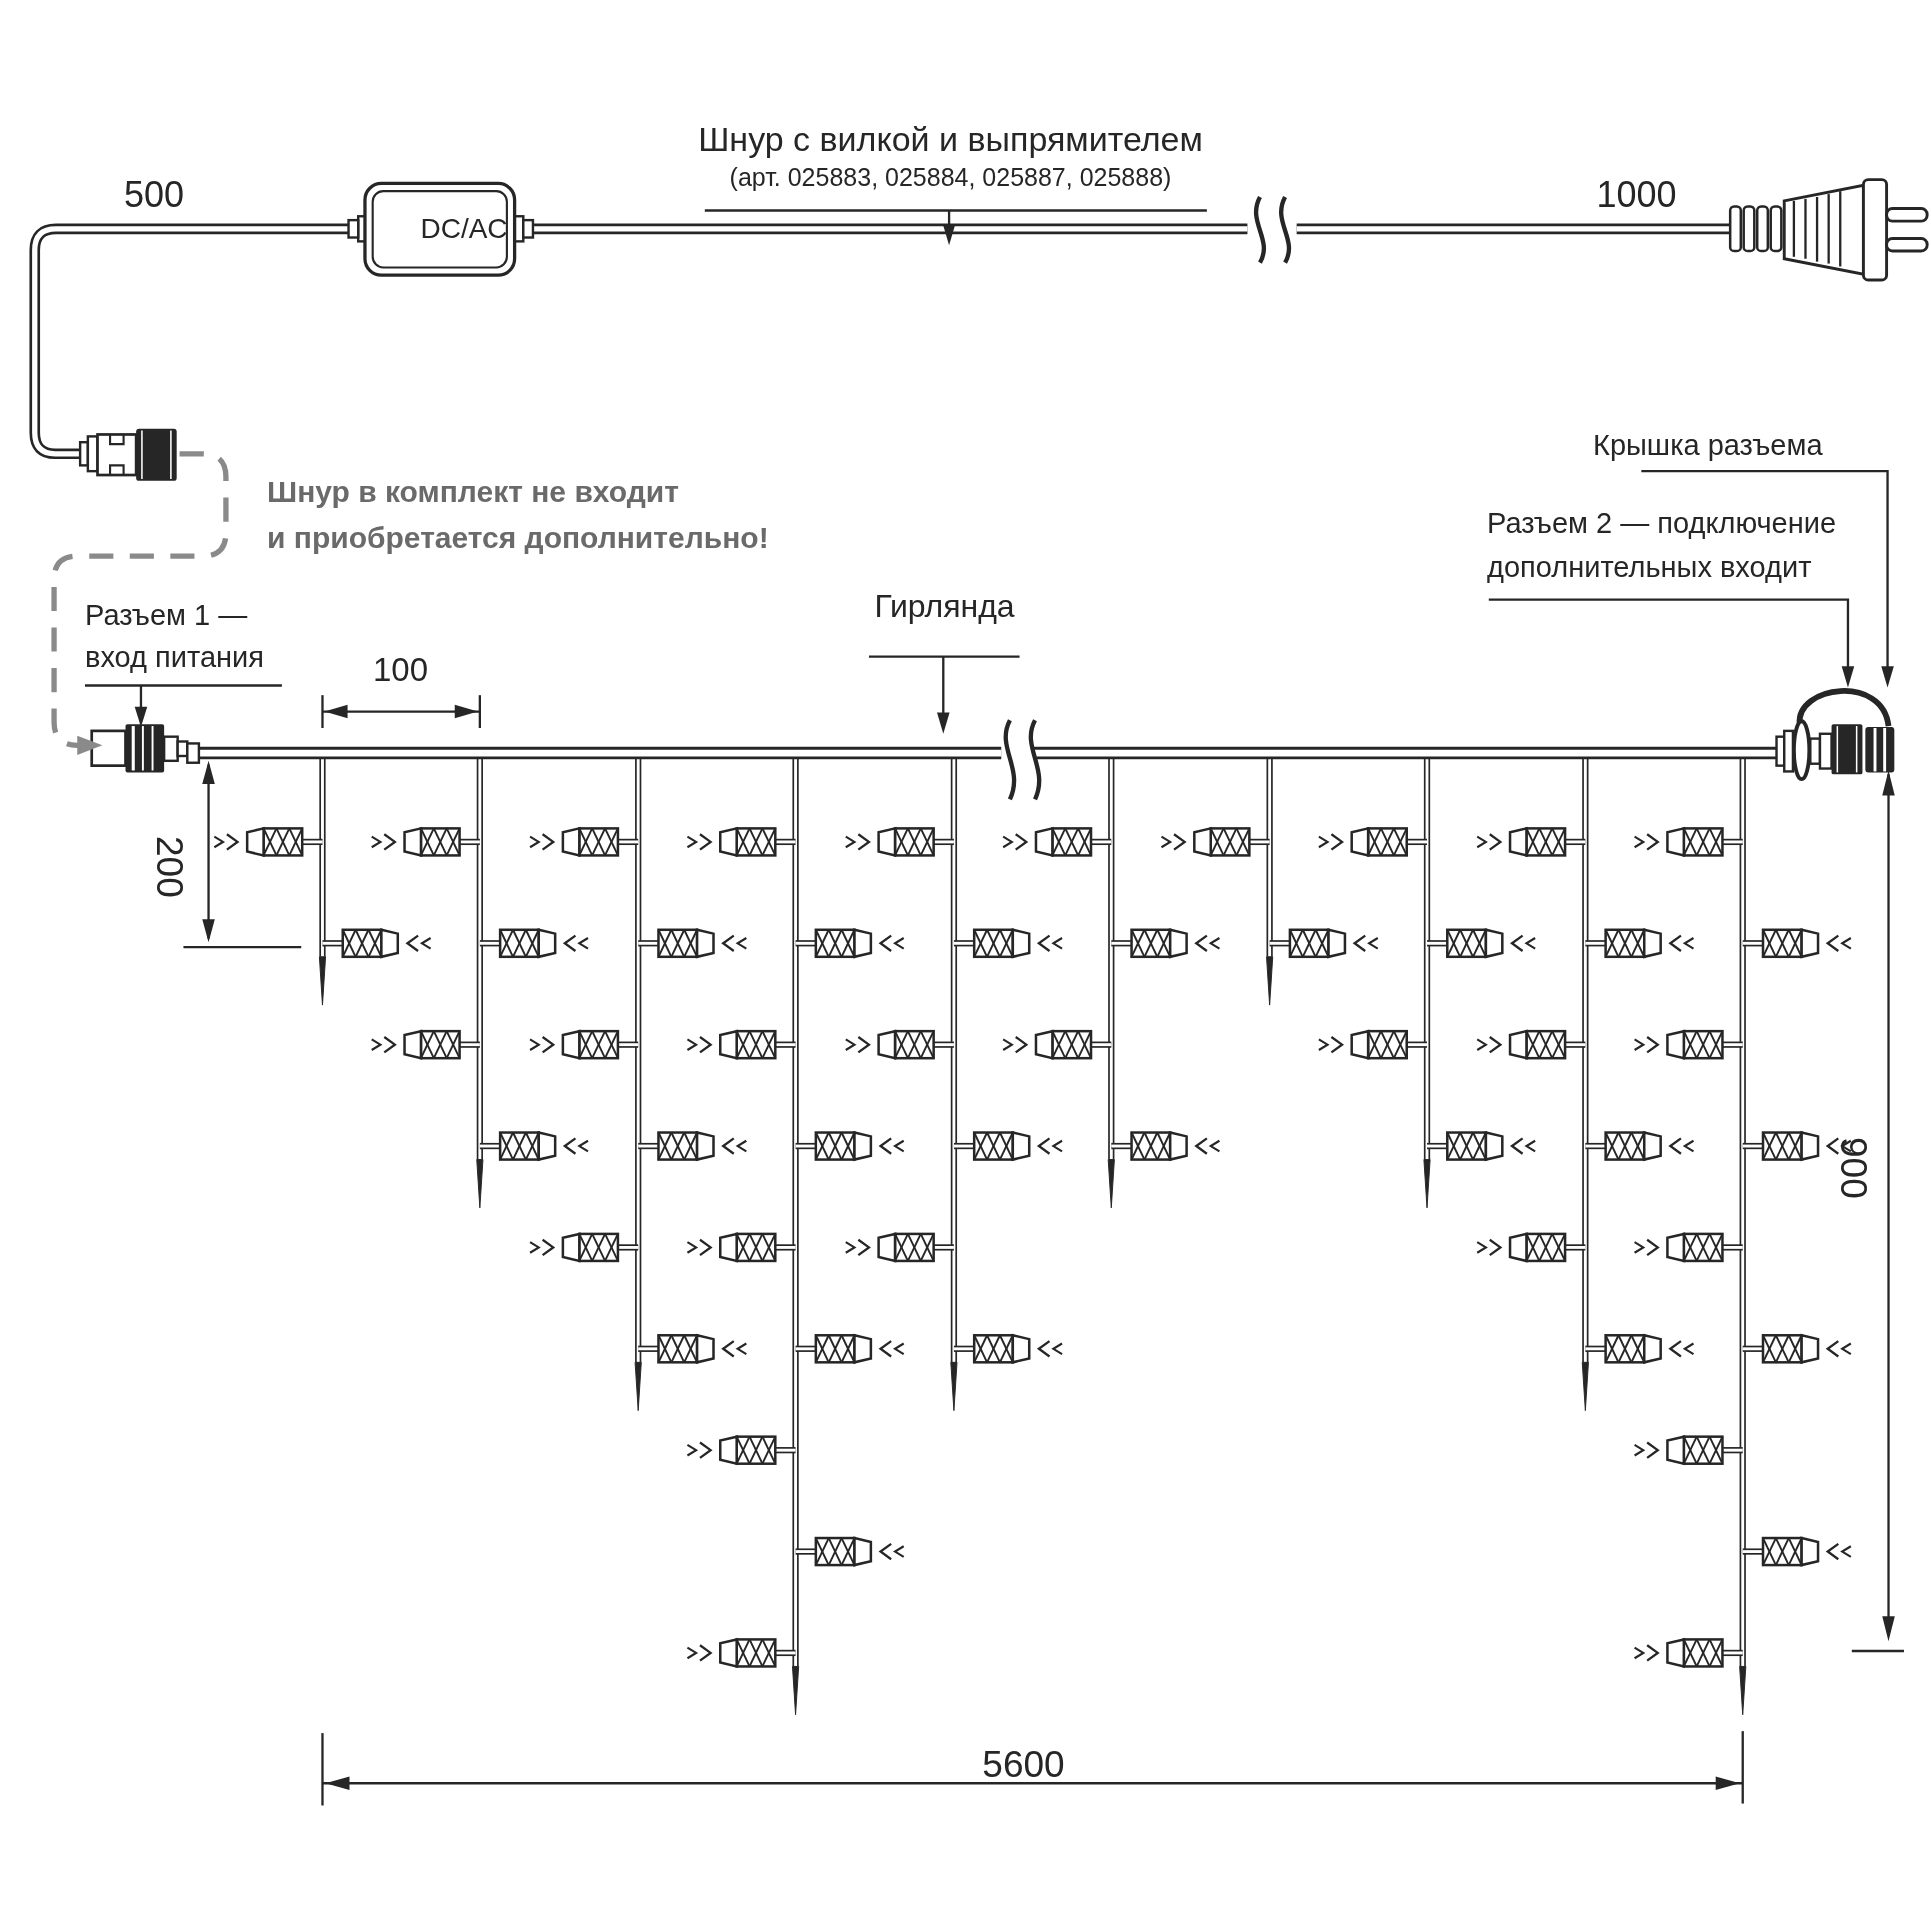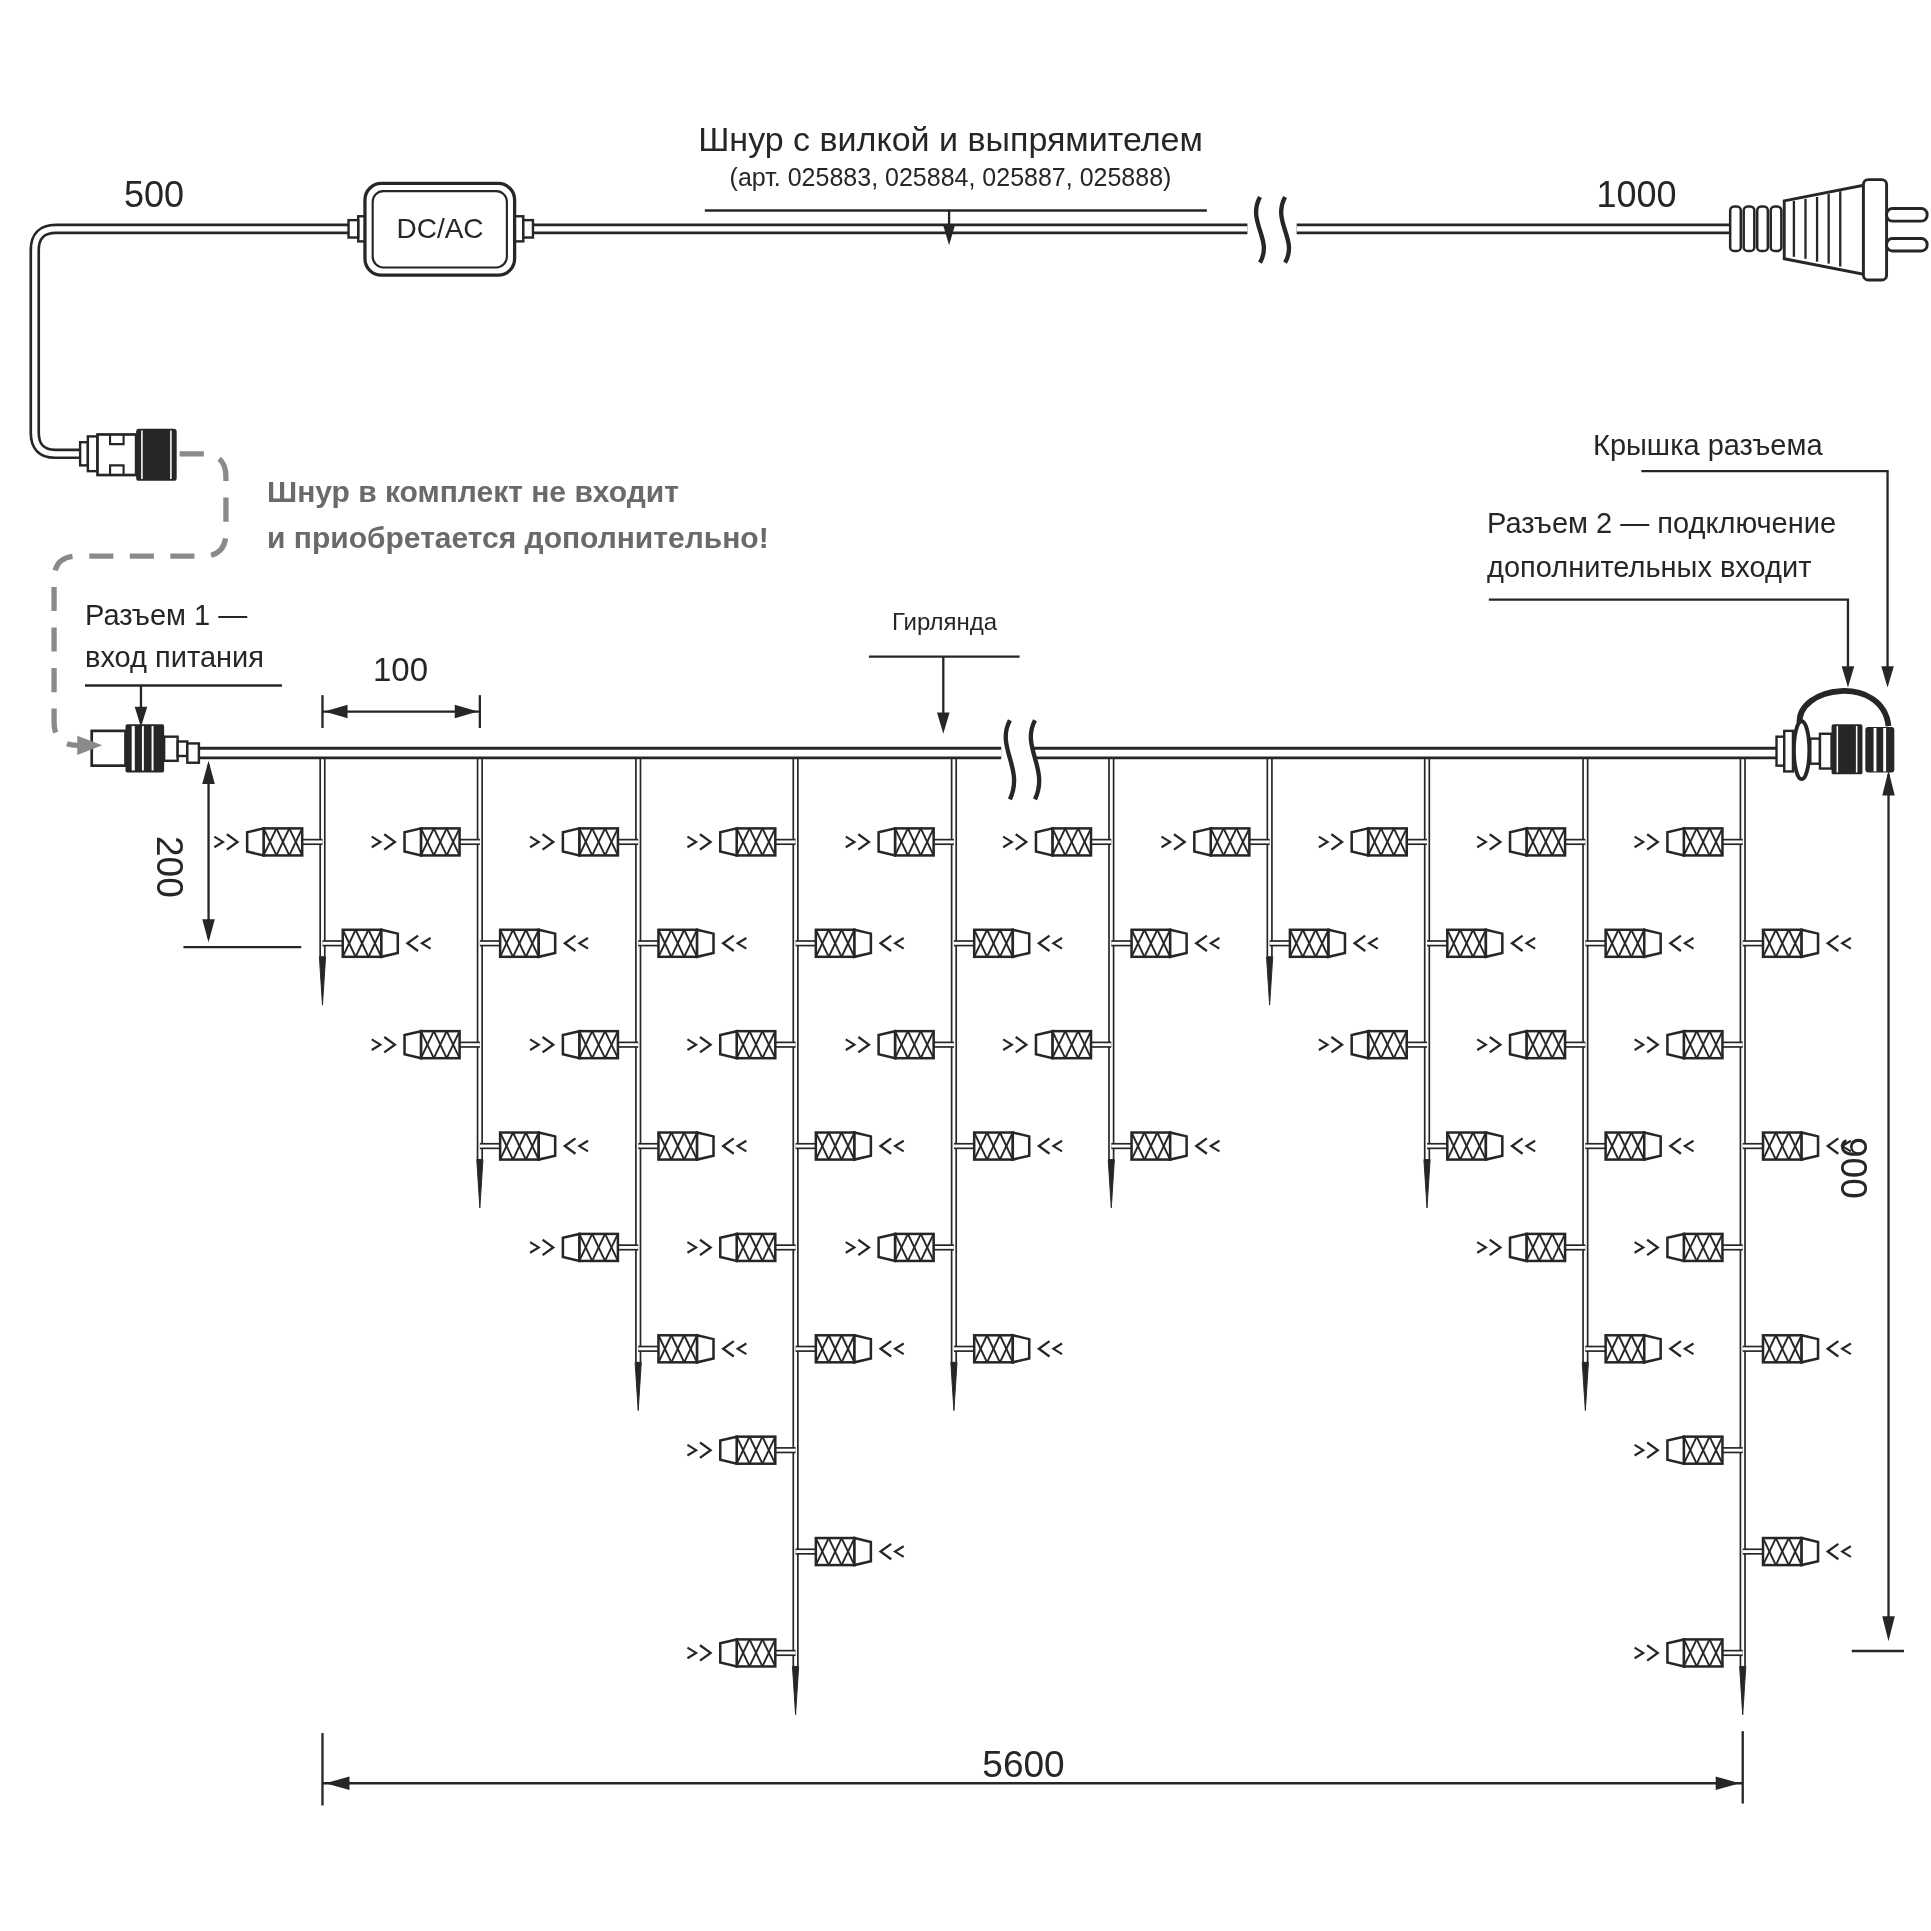--- a/index.html
+++ b/index.html
@@ -935,29 +935,29 @@
     <polygon points="106,772 80,762 80,782" fill="#8a8a8a"></polygon>
   </g>
 </svg>
 
 <div class="lbl center" style="left:661px;top:120px;width:579px;font-size:34px;">Шнур с вилкой и выпрямителем</div>
 <div class="lbl center" style="left:661px;top:163px;width:579px;font-size:25px;">(арт. 025883, 025884, 025887, 025888)</div>
 
 <div class="lbl center" style="left:101px;top:174px;width:106px;font-size:36px;">500</div>
 <div class="lbl center" style="left:1564px;top:174px;width:145px;font-size:36px;">1000</div>
 
-<div class="lbl center" style="left:365px;top:213px;width:150px;font-size:28px;">DC/AC</div>
+<div class="lbl center" style="left:365px;top:213px;width:150px;font-size:28px;padding-left:24px;">DC/AC</div>
 
 <div class="lbl note" style="left:267px;top:475px;font-size:30px;">Шнур в комплект не входит</div>
 <div class="lbl note" style="left:267px;top:521px;font-size:30px;">и приобретается дополнительно!</div>
 
 <div class="lbl" style="left:85px;top:599px;font-size:29px;">Разъем 1 —</div>
 <div class="lbl" style="left:85px;top:641px;font-size:29px;">вход питания</div>
 
-<div class="lbl center" style="left:850px;top:608px;width:189px;font-size:24px;">Гирлянда</div>
+<div class="lbl center" style="left:850px;top:588px;width:189px;font-size:32px;">Гирлянда</div>
 
 <div class="lbl right" style="left:1593px;top:429px;width:294px;font-size:29px;">Крышка разъема</div>
 <div class="lbl right" style="left:1487px;top:507px;width:363px;font-size:29px;">Разъем 2 — подключение</div>
 <div class="lbl right" style="left:1487px;top:551px;width:363px;font-size:29px;">дополнительных входит</div>
 
 <div class="lbl center" style="left:352px;top:651px;width:97px;font-size:33px;">100</div>
 <div class="lbl vert" style="left:147px;top:836px;font-size:37px;">200</div>
 <div class="lbl vert" style="left:1831px;top:1137px;font-size:37px;">900</div>
 <div class="lbl center" style="left:927px;top:1724px;width:193px;font-size:37px;margin-top:20px;">5600</div>
 

